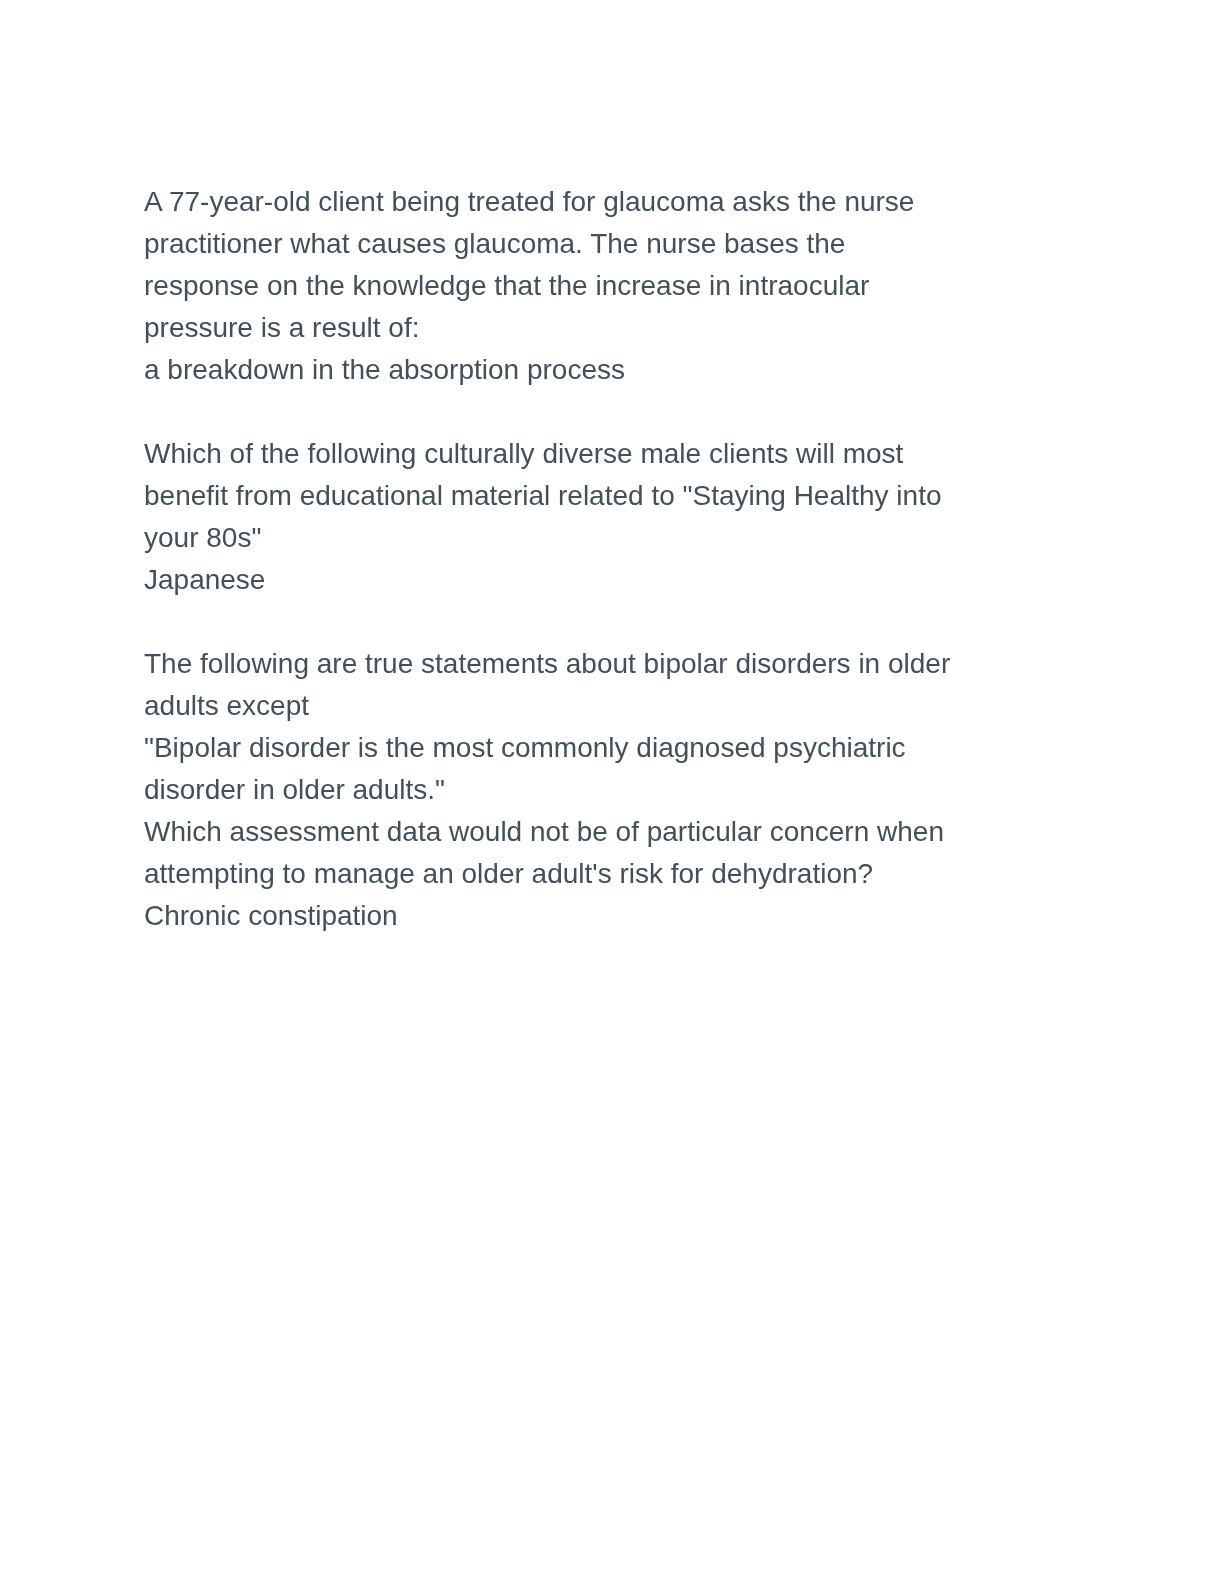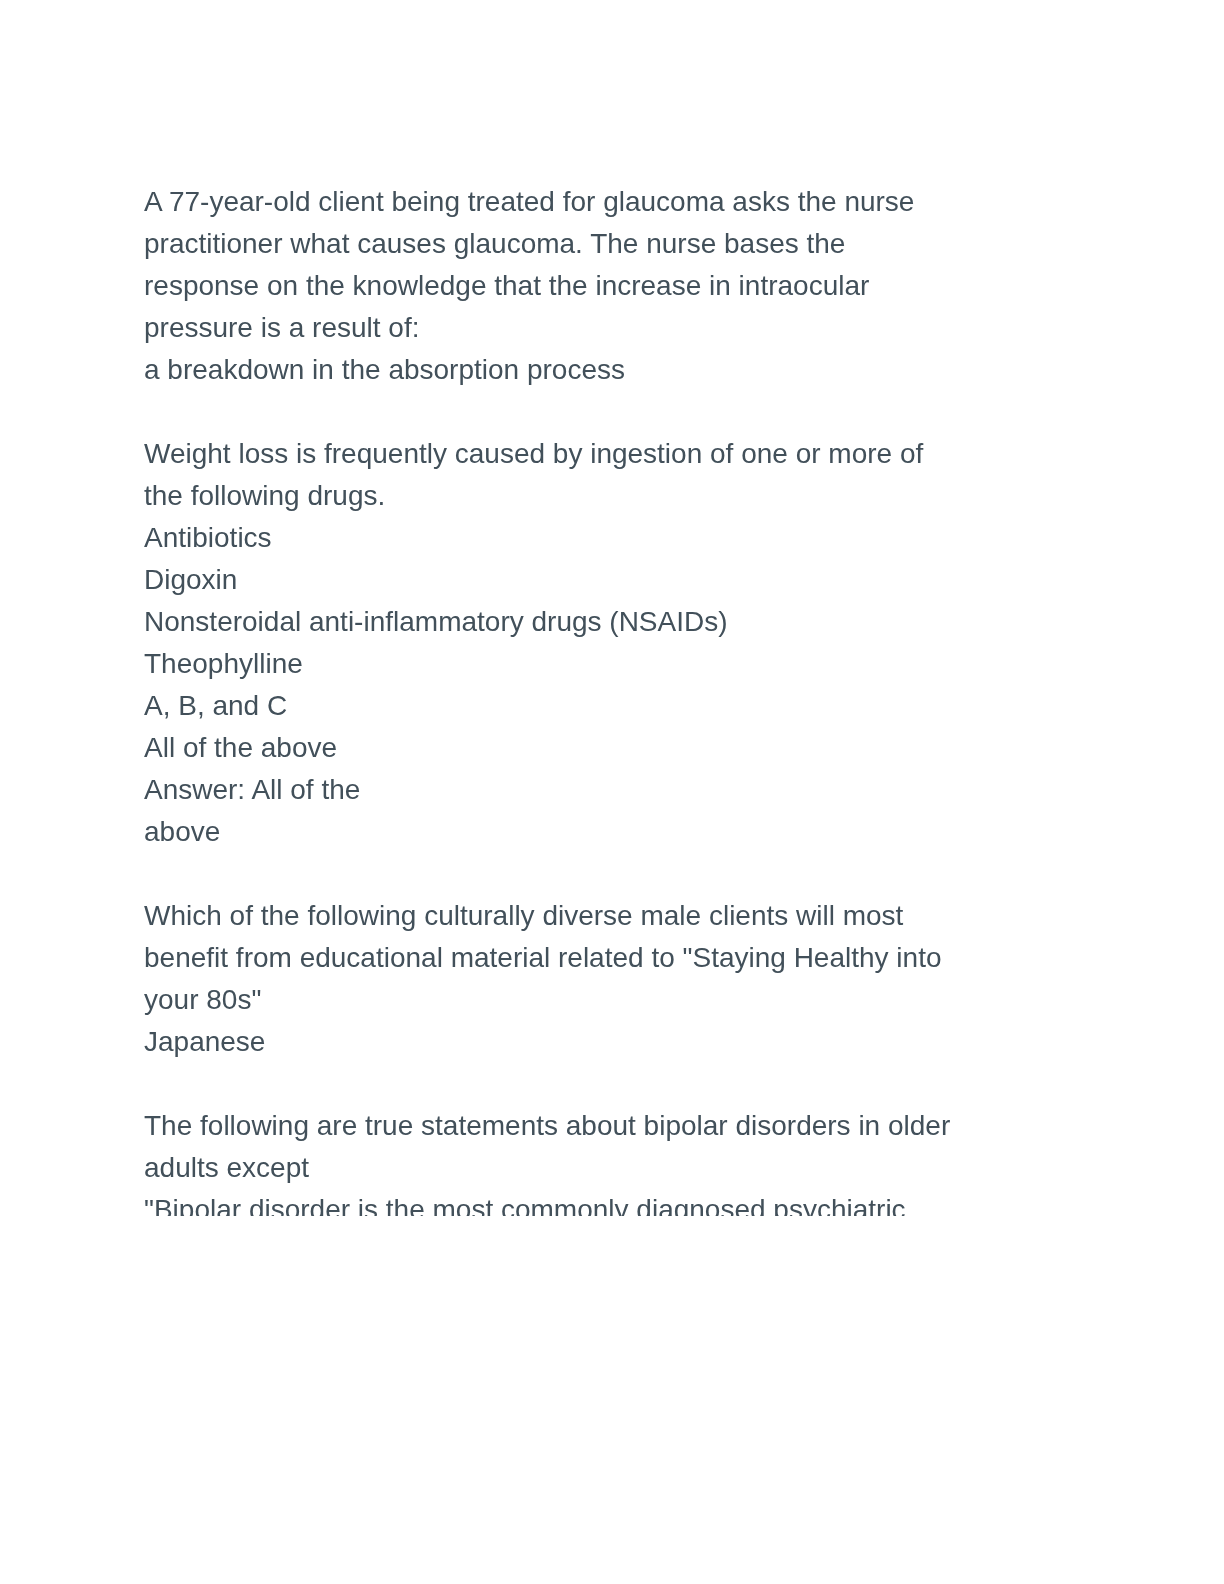--- a/index.html
+++ b/index.html
@@ -32,30 +32,20 @@
 </head>
 <body>
 
 <div class="page">
   <div class="content">
     <p class="para">A 77-year-old client being treated for glaucoma asks the nurse
 practitioner what causes glaucoma. The nurse bases the
 response on the knowledge that the increase in intraocular
 pressure is a result of:
 a breakdown in the absorption process</p>
-    <p class="para">Weight loss is frequently caused by ingestion of one or more of
-the following drugs.
-Antibiotics
-Digoxin
-Nonsteroidal anti-inflammatory drugs (NSAIDs)
-Theophylline
-A, B, and C
-All of the above
-Answer: All of the
-above</p>
     <p class="para">Which of the following culturally diverse male clients will most
 benefit from educational material related to "Staying Healthy into
 your 80s"
 Japanese</p>
     <p class="para">The following are true statements about bipolar disorders in older
 adults except
 "Bipolar disorder is the most commonly diagnosed psychiatric
 disorder in older adults."
 Which assessment data would not be of particular concern when
 attempting to manage an older adult's risk for dehydration?

